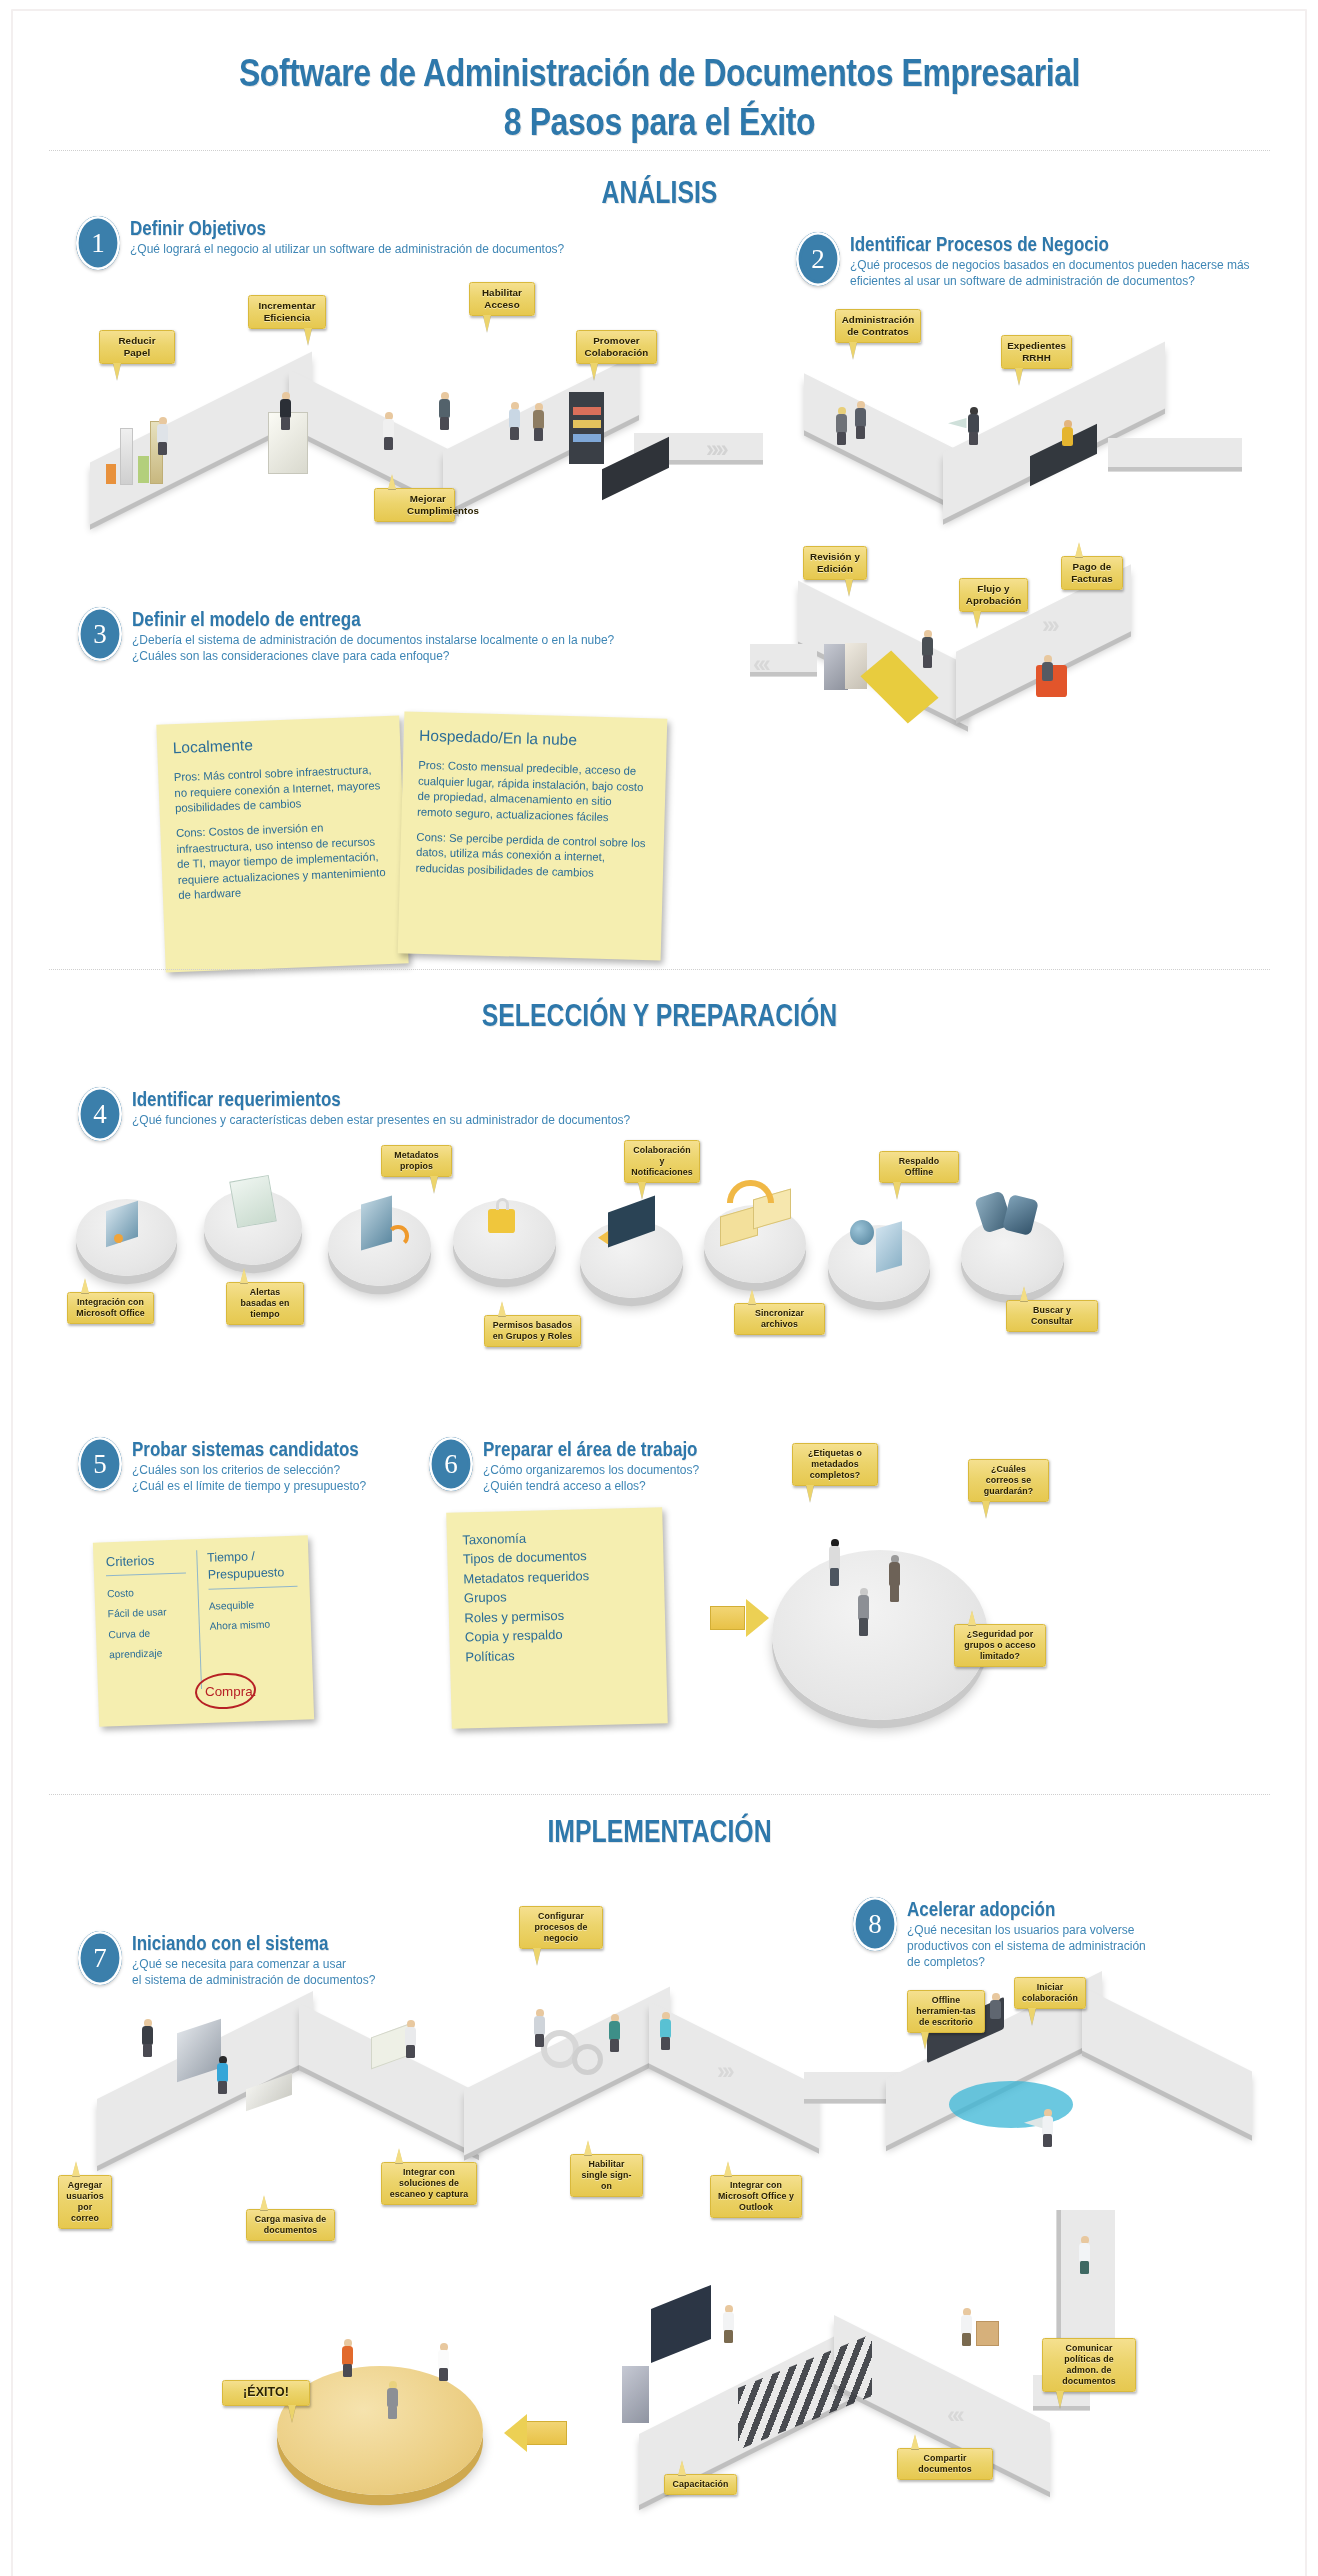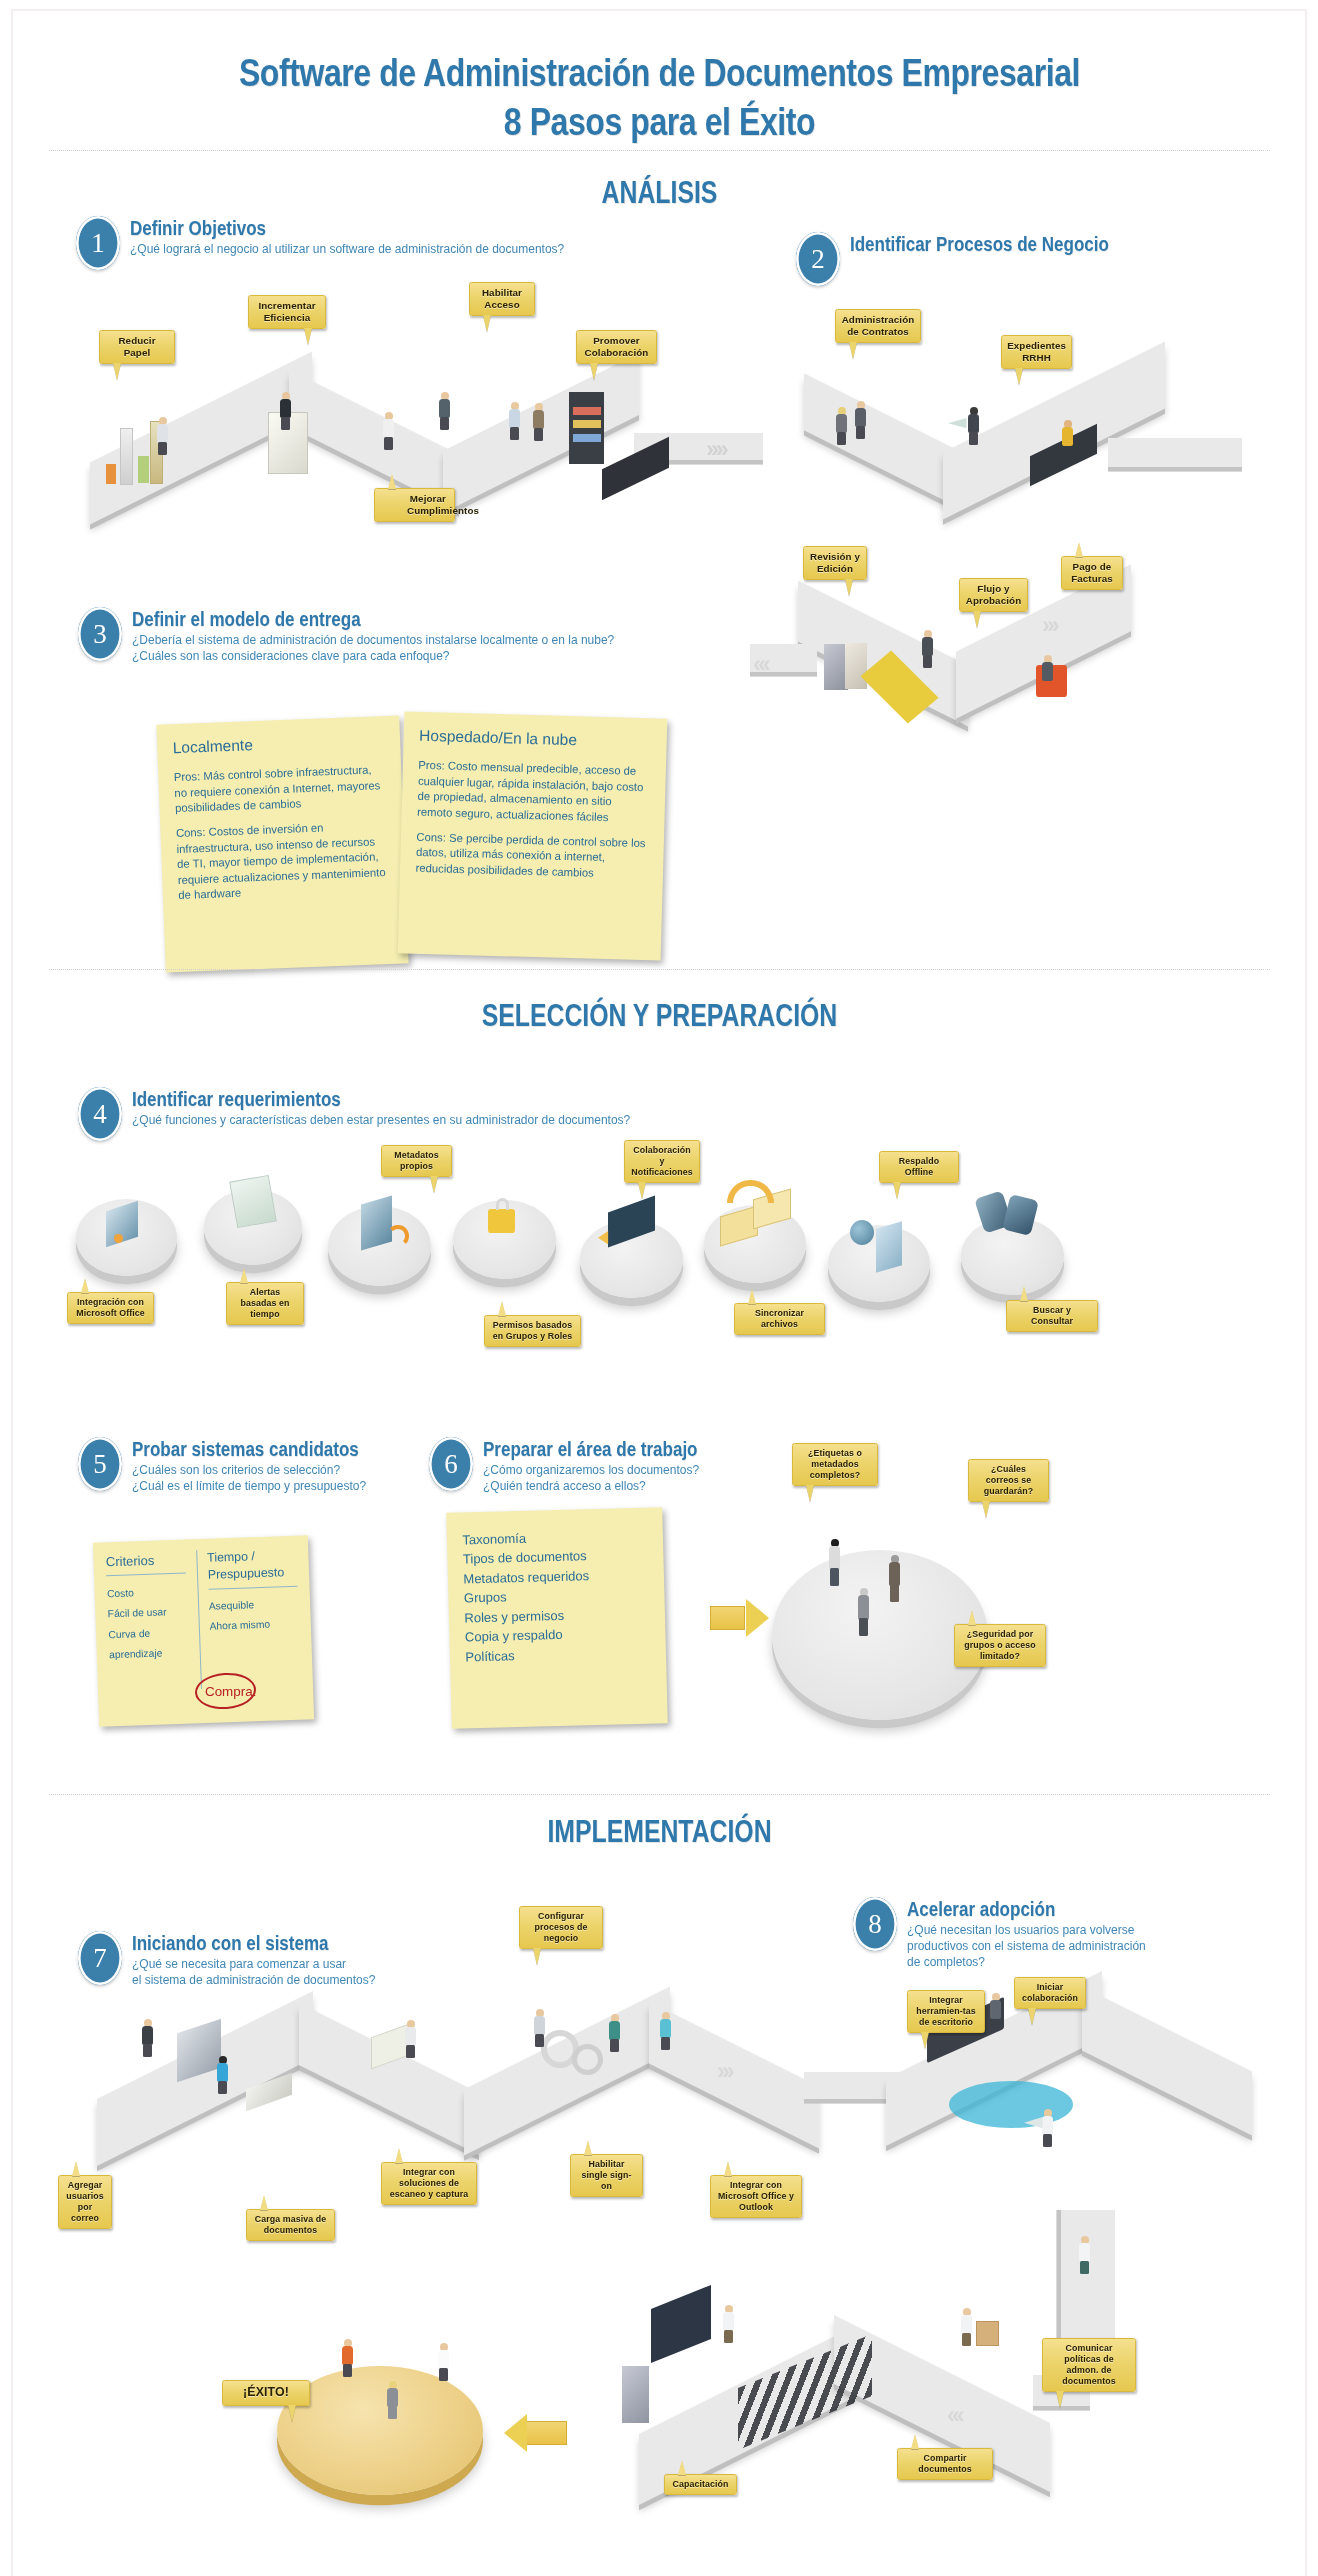--- a/index.html
+++ b/index.html
@@ -307,20 +307,21 @@
   </div>
   <div class="callout" style="left:374px; top:488px; width:81px;padding-left:32px;">
     <span>Mejorar Cumplimientos</span>
     <span class="tail up"></span>
   </div>
 
   <div class="step" style="left:796px; top:232px; width:495px;">
     <div class="step-badge">2</div>
     <div class="step-text" style="width:443px">
       <div class="step-title">Identificar Procesos de Negocio</div>
+      <div class="step-sub">¿Qué procesos de negocios basados en documentos pueden hacerse más eficientes al usar un software de administración de documentos?</div>
     </div>
   </div>
 
   <div>
     <div class="plat r" style="left:804px; top:412px; width:155px; height:57px;"></div>
     <div class="plat" style="left:943px; top:397px; width:222px; height:67px;"></div>
     <div class="band" style="left:1108px; top:438px; width:134px; height:29px;"></div>
 
     <div class="fig" style="left:834px; top:407px; width:15.5px; height:40px;">
       <div class="head" style="background:#e8cf7a;"></div>
@@ -687,21 +688,21 @@
 
     <div class="band" style="left:1061px; top:2210px; width:54px; height:134px; box-shadow:-4.6px 0 0 #c4c4c4;"></div>
     <div class="fig" style="left:1077px; top:2236px; width:15.5px; height:45px;">
       <div class="head"></div>
       <div class="body" style="background:#f2f4f6;"></div>
       <div class="legs" style="background:#3f6963;"></div>
     </div>
   </div>
 
   <div class="callout sm" style="left:907px; top:1990px; width:78px;">
-    <span>Integrar herramien-tas de escritorio</span>
+    <span>Offline herramien-tas de escritorio</span>
     <span class="tail"></span>
   </div>
   <div class="callout sm" style="left:1014px; top:1977px; width:72px;">
     <span>Iniciar colaboración</span>
     <span class="tail"></span>
   </div>
 
   <div>
     <div class="plat" style="left:639px; top:2380px; width:216px; height:71px;"></div>
     <div class="plat r" style="left:834px; top:2369px; width:216px; height:69px;"></div>

